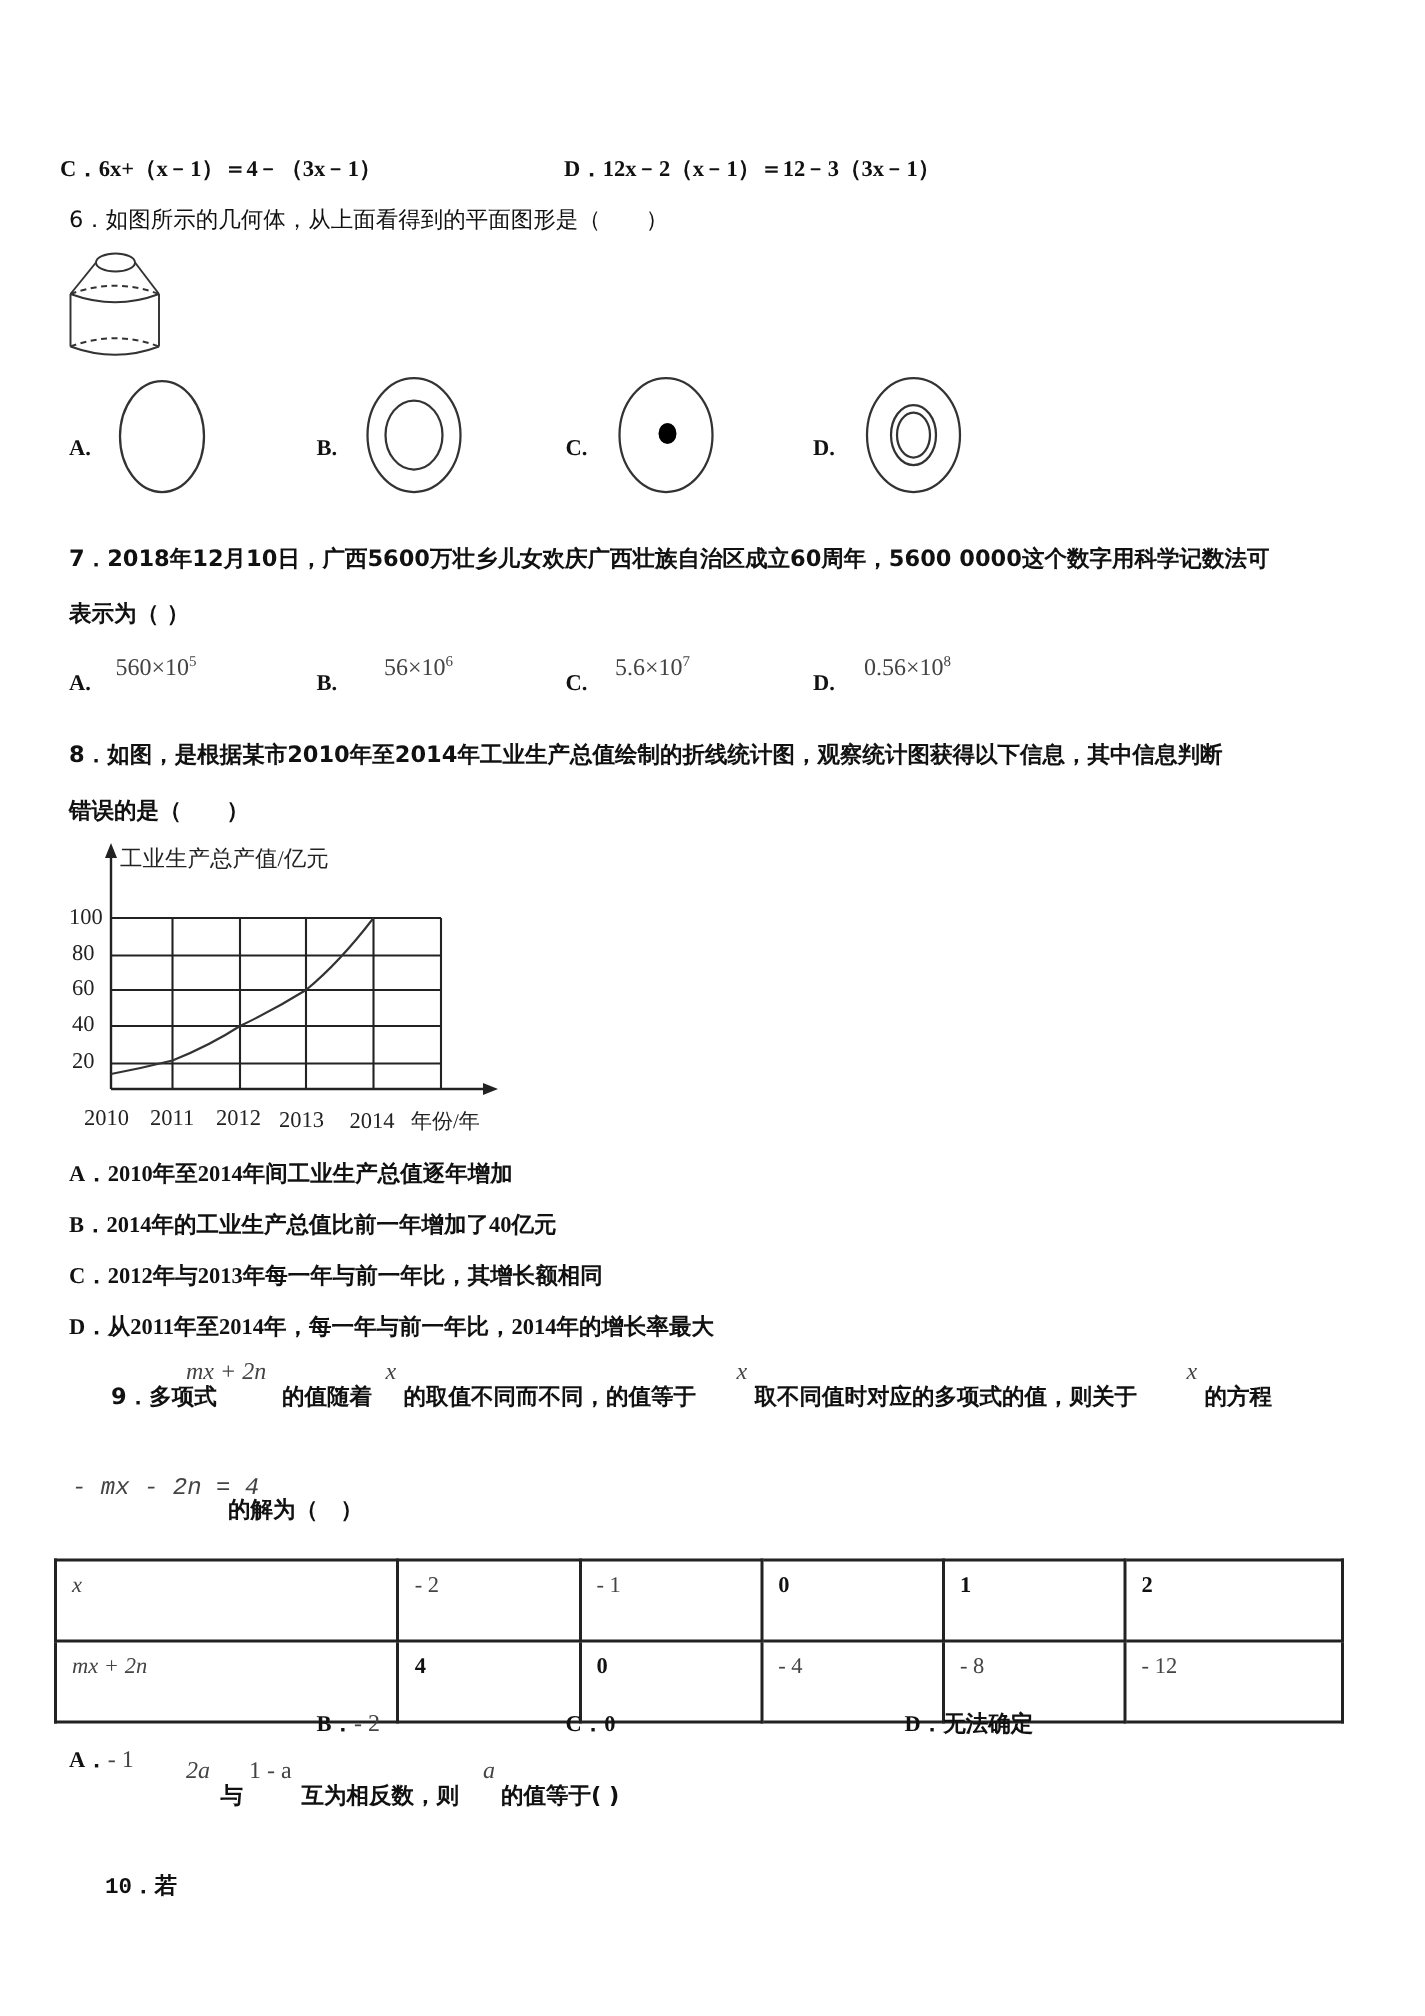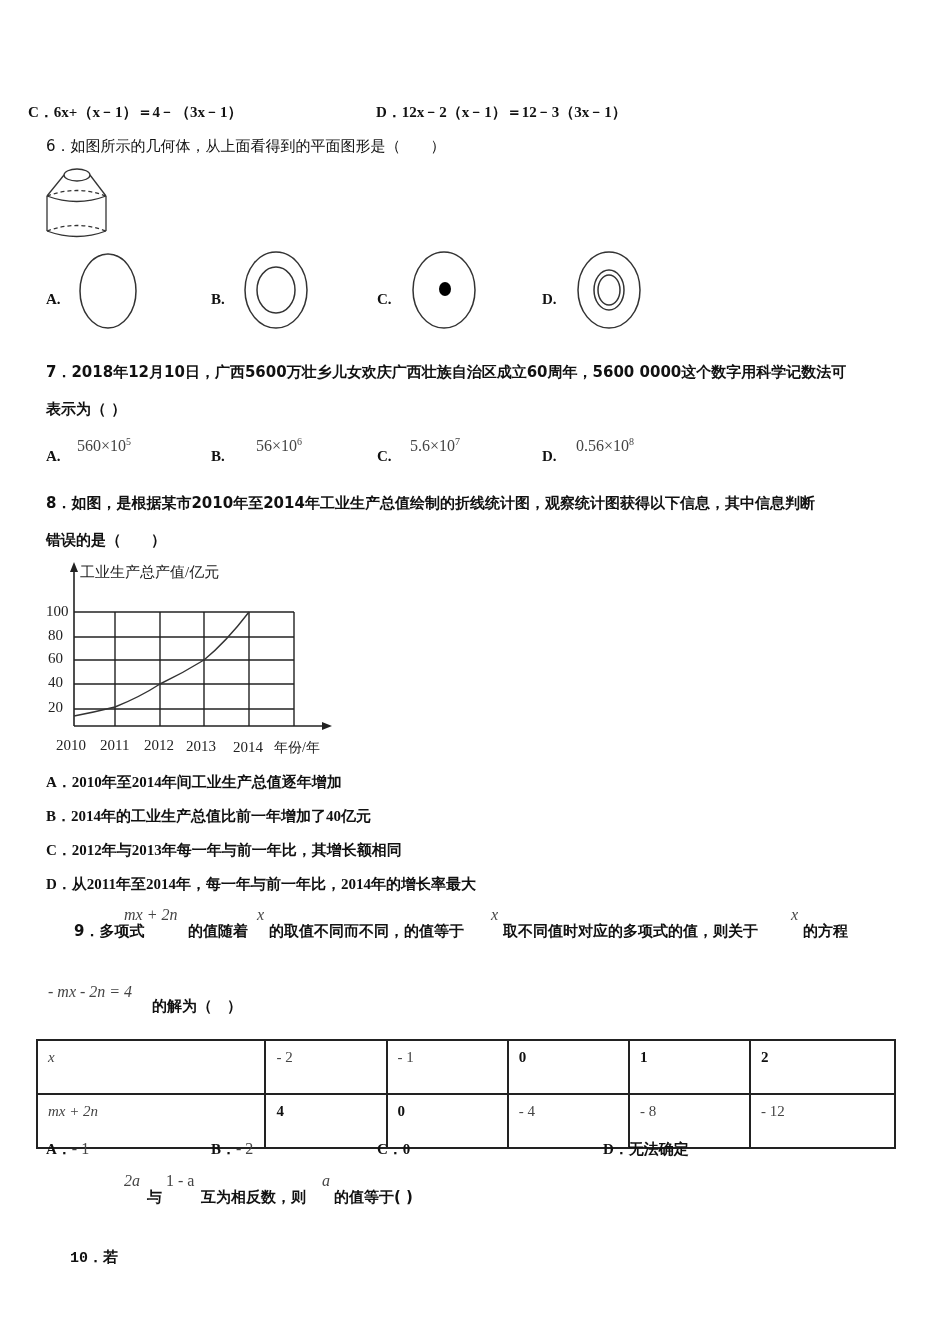--- a/index.html
+++ b/index.html
@@ -15,21 +15,21 @@
     table.t9 { position:absolute; left:36px; top:1039px; width:860px; border-collapse:collapse; }
     table.t9 td { border:2px solid #222; height:44px; vertical-align:top; padding:8px 10px 0 10px;
                   font-family:"Liberation Serif","DejaVu Serif",serif; font-size:15px; }
     .cellb { font-weight:bold; }
     .celln { color:#444; font-weight:normal; }
     svg text { font-family:"Liberation Serif","DejaVu Serif",serif; }
   </style>
 </head>
 <body>
 
-<div class="abs optl" style="left:28px; top:103px;text-align:center;">
+<div class="abs optl" style="left:40px; top:103px;text-align:center;">
   <span>C．</span><span>6x+（x﹣1）＝4﹣（3x﹣1）</span>
 </div>
 <div class="abs optl" style="left:376px; top:103px;">
   <span>D．</span><span>12x﹣2（x﹣1）＝12﹣3（3x﹣1）</span>
 </div>
 
 <div class="abs q" style="left:46px; top:137px; font-weight:normal;">6．如图所示的几何体，从上面看得到的平面图形是（　　）</div>
 
 <svg class="abs" style="left:42px; top:163px;" width="70" height="80">
   <ellipse cx="35" cy="12" rx="13" ry="6" fill="none" stroke="#333" stroke-width="1.3"></ellipse>
@@ -138,21 +138,21 @@
 <div class="abs q" style="left:46px; top:922px;margin-left:28px;">9．多项式</div>
 <div class="abs math mathi" style="left:124px; top:906px;">mx + 2n</div>
 <div class="abs q" style="left:188px; top:922px;">的值随着</div>
 <div class="abs math mathi" style="left:257px; top:906px;">x</div>
 <div class="abs q" style="left:269px; top:922px;">的取值不同而不同，的值等于</div>
 <div class="abs math mathi" style="left:491px; top:906px;">x</div>
 <div class="abs q" style="left:503px; top:922px;">取不同值时对应的多项式的值，则关于</div>
 <div class="abs math mathi" style="left:791px; top:906px;">x</div>
 <div class="abs q" style="left:803px; top:922px;">的方程</div>
 
-<div class="abs math mathi" style="left:48px; top:983px;">- mx - 2n = 4</div>
+<div class="abs math mathi" style="left:48px; top:983px;font-family:Liberation Mono, monospace;">- mx - 2n = 4</div>
 <div class="abs q" style="left:152px; top:997px;">的解为（　）</div>
 
 <table class="t9">
   <tbody>
       <tr>
     <td class="celln" style="font-style:italic;">x</td>
     <td class="celln">- 2</td>
     <td class="celln">- 1</td>
     <td class="cellb">0</td>
     <td class="cellb">1</td>
@@ -162,21 +162,21 @@
     <td class="celln" style="font-style:italic;">mx + 2n</td>
     <td class="cellb">4</td>
     <td class="cellb">0</td>
     <td class="celln">- 4</td>
     <td class="celln">- 8</td>
     <td class="celln">- 12</td>
   </tr>
 </tbody>
   </table>
 
-<div class="abs optl" style="left:46px; top:1140px;">
+<div class="abs optl" style="left:46px; top:1164px;">
   <span>A．</span><span class="math" style="font-weight:normal;">- 1</span>
 </div>
 <div class="abs optl" style="left:211px; top:1140px;">
   <span>B．</span><span class="math" style="font-weight:normal;">- 2</span>
 </div>
 <div class="abs optl" style="left:377px; top:1140px;">
   <span>C．</span><span>0</span>
 </div>
 <div class="abs optl" style="left:574px; top:1140px;margin-left:29px;">
   <span>D．</span><span>无法确定</span>

